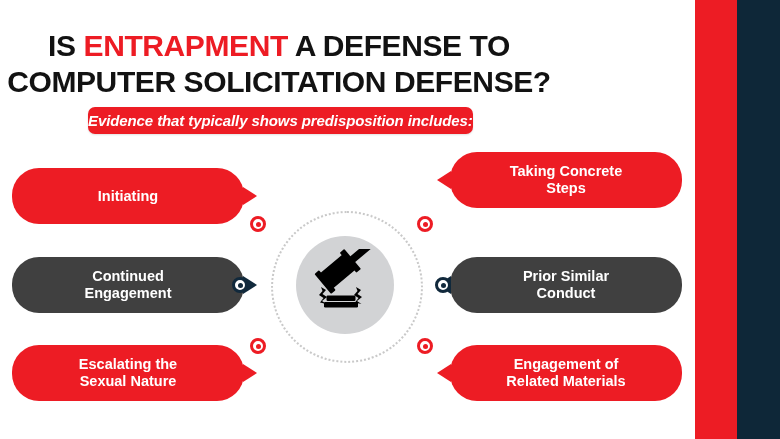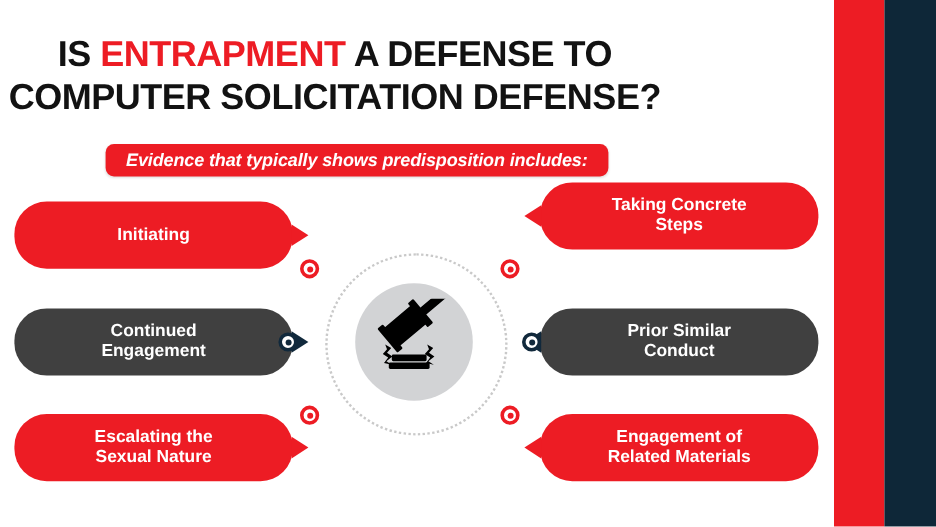--- a/index.html
+++ b/index.html
@@ -54,24 +54,24 @@
     color: #121212;
     white-space: nowrap;
   }
   .title-accent {
     color: #ed1c24;
   }
 
   
   .subtitle-banner {
     position: absolute;
-    top: 120px;
+    top: 107px;
     left: 88px;
     height: 27px;
-    padding: 0 17px;
+    padding: 0 0;
     background: #ed1c24;
     border-radius: 7px;
     display: flex;
     align-items: center;
     justify-content: center;
     box-shadow: 0 1px 2px rgba(0,0,0,0.12);
   }
   .subtitle-text {
     font-family: "Liberation Sans", sans-serif;
     font-weight: bold;

